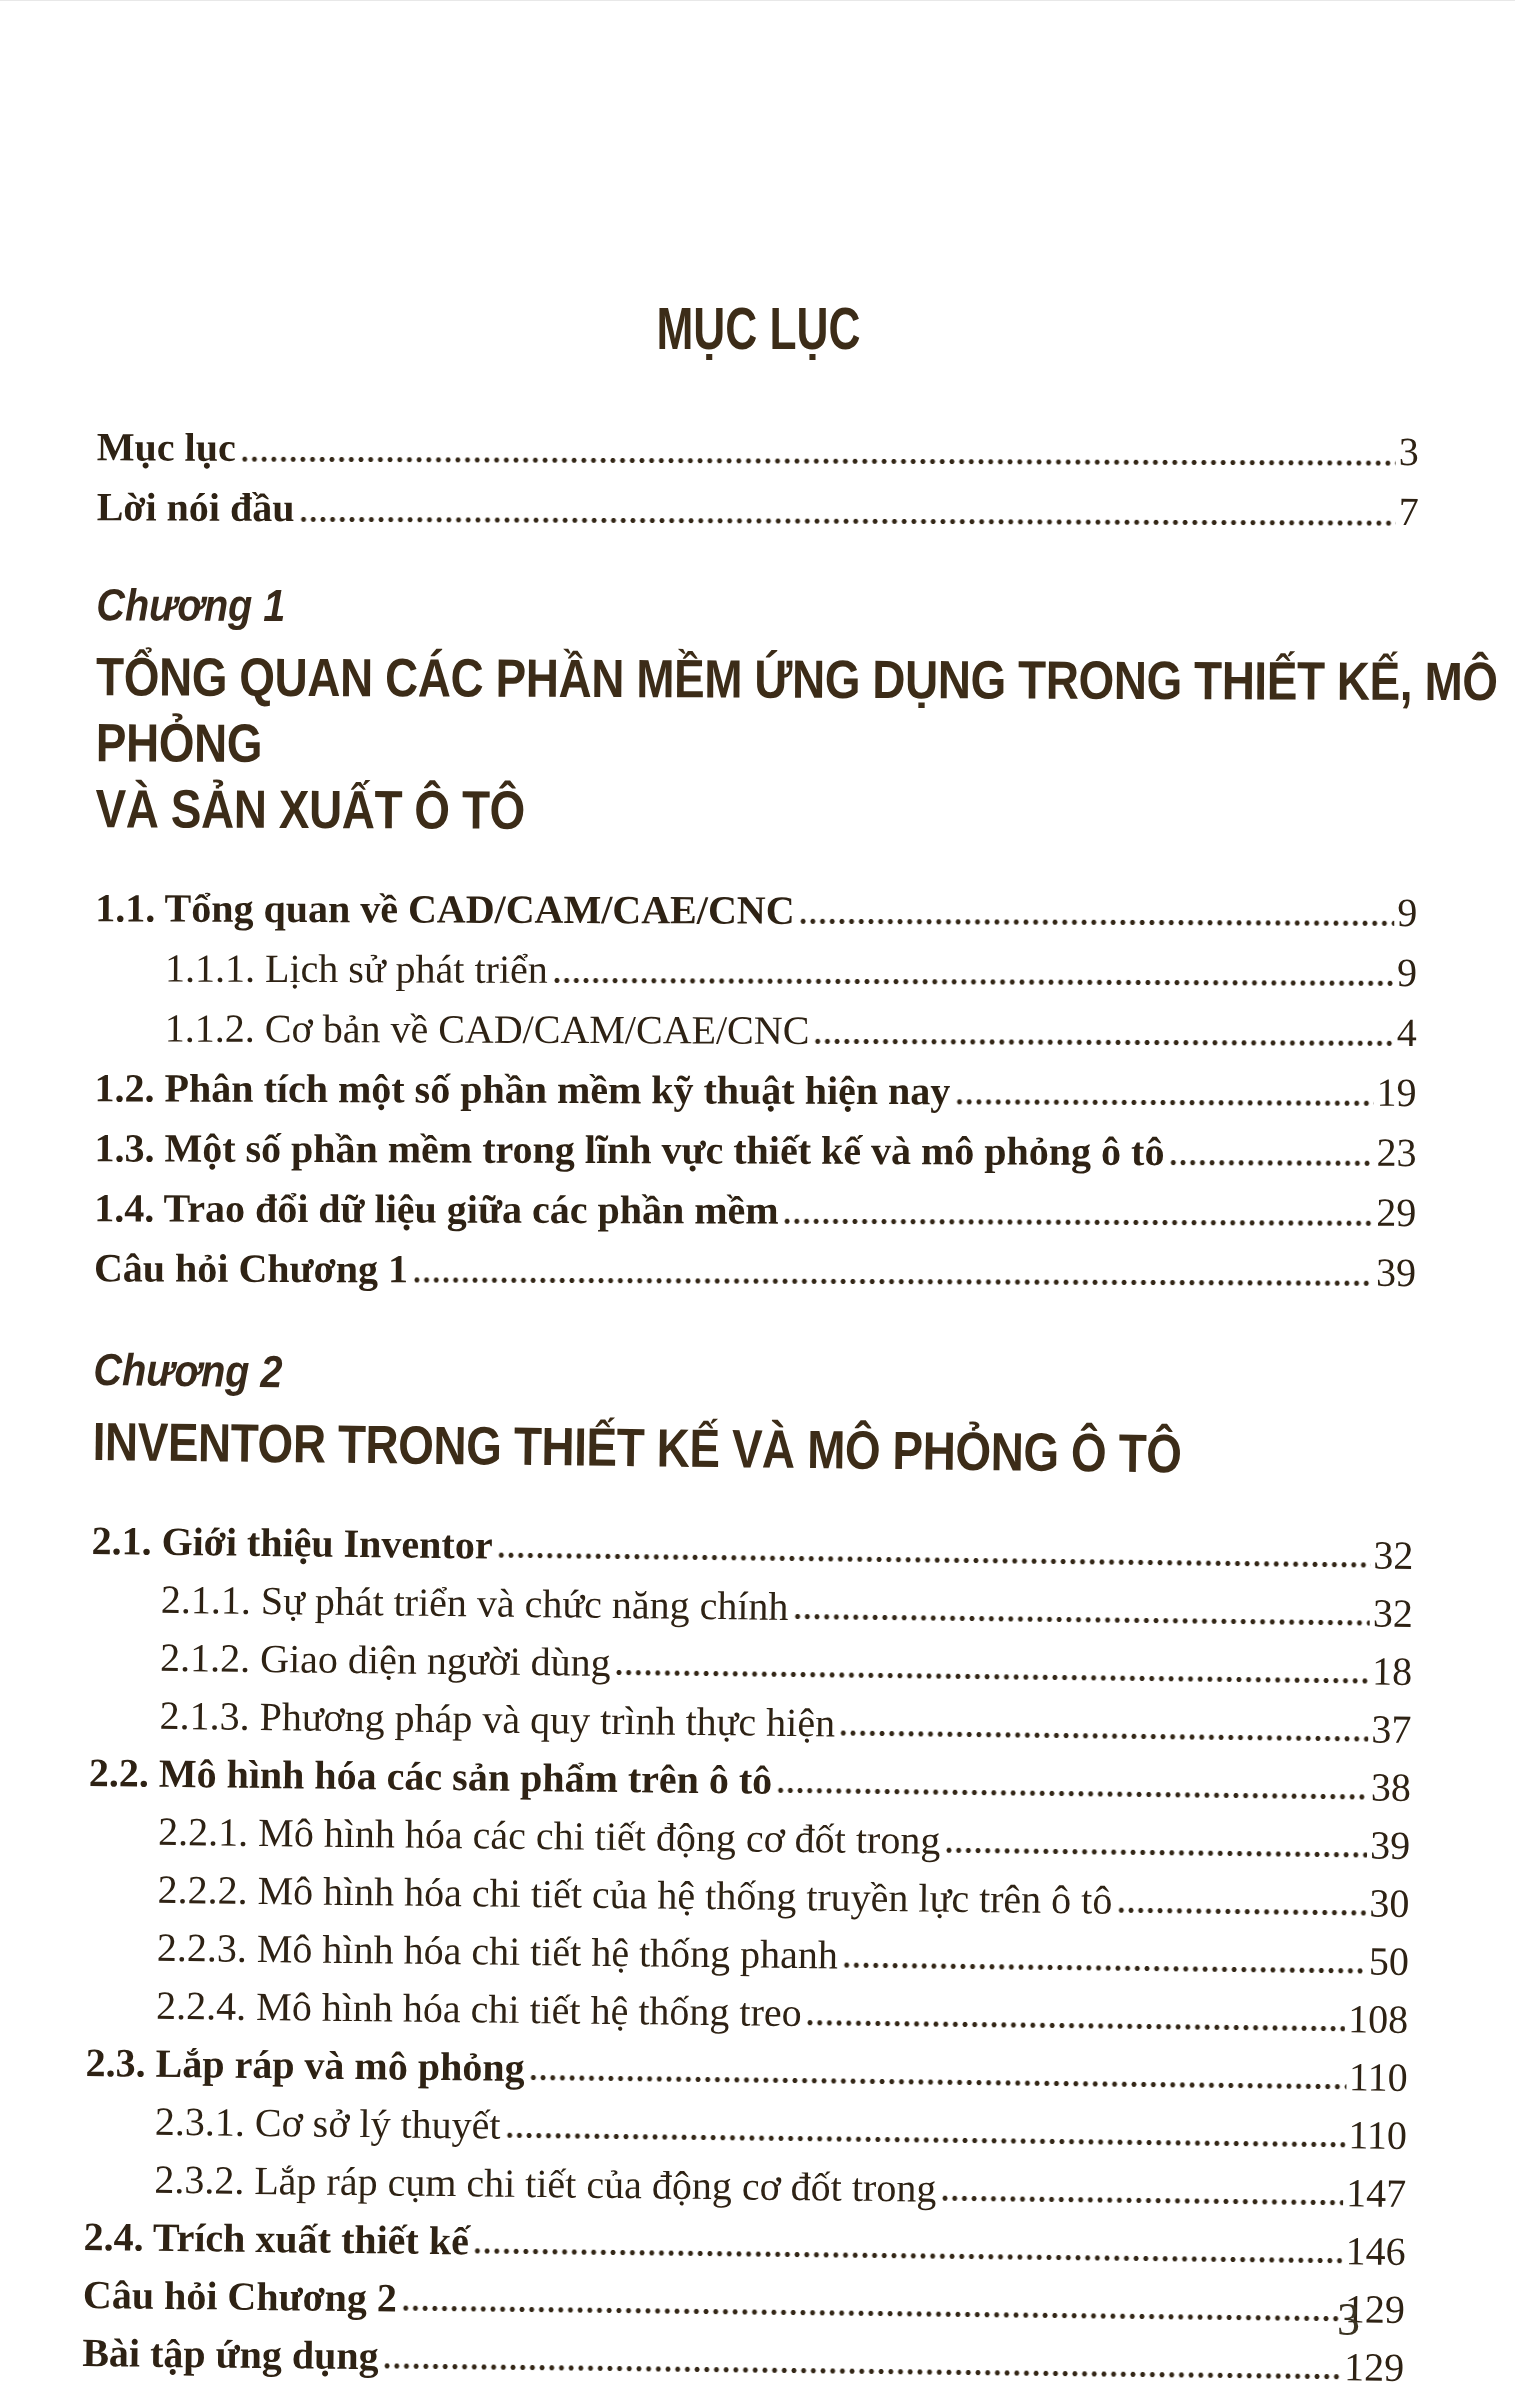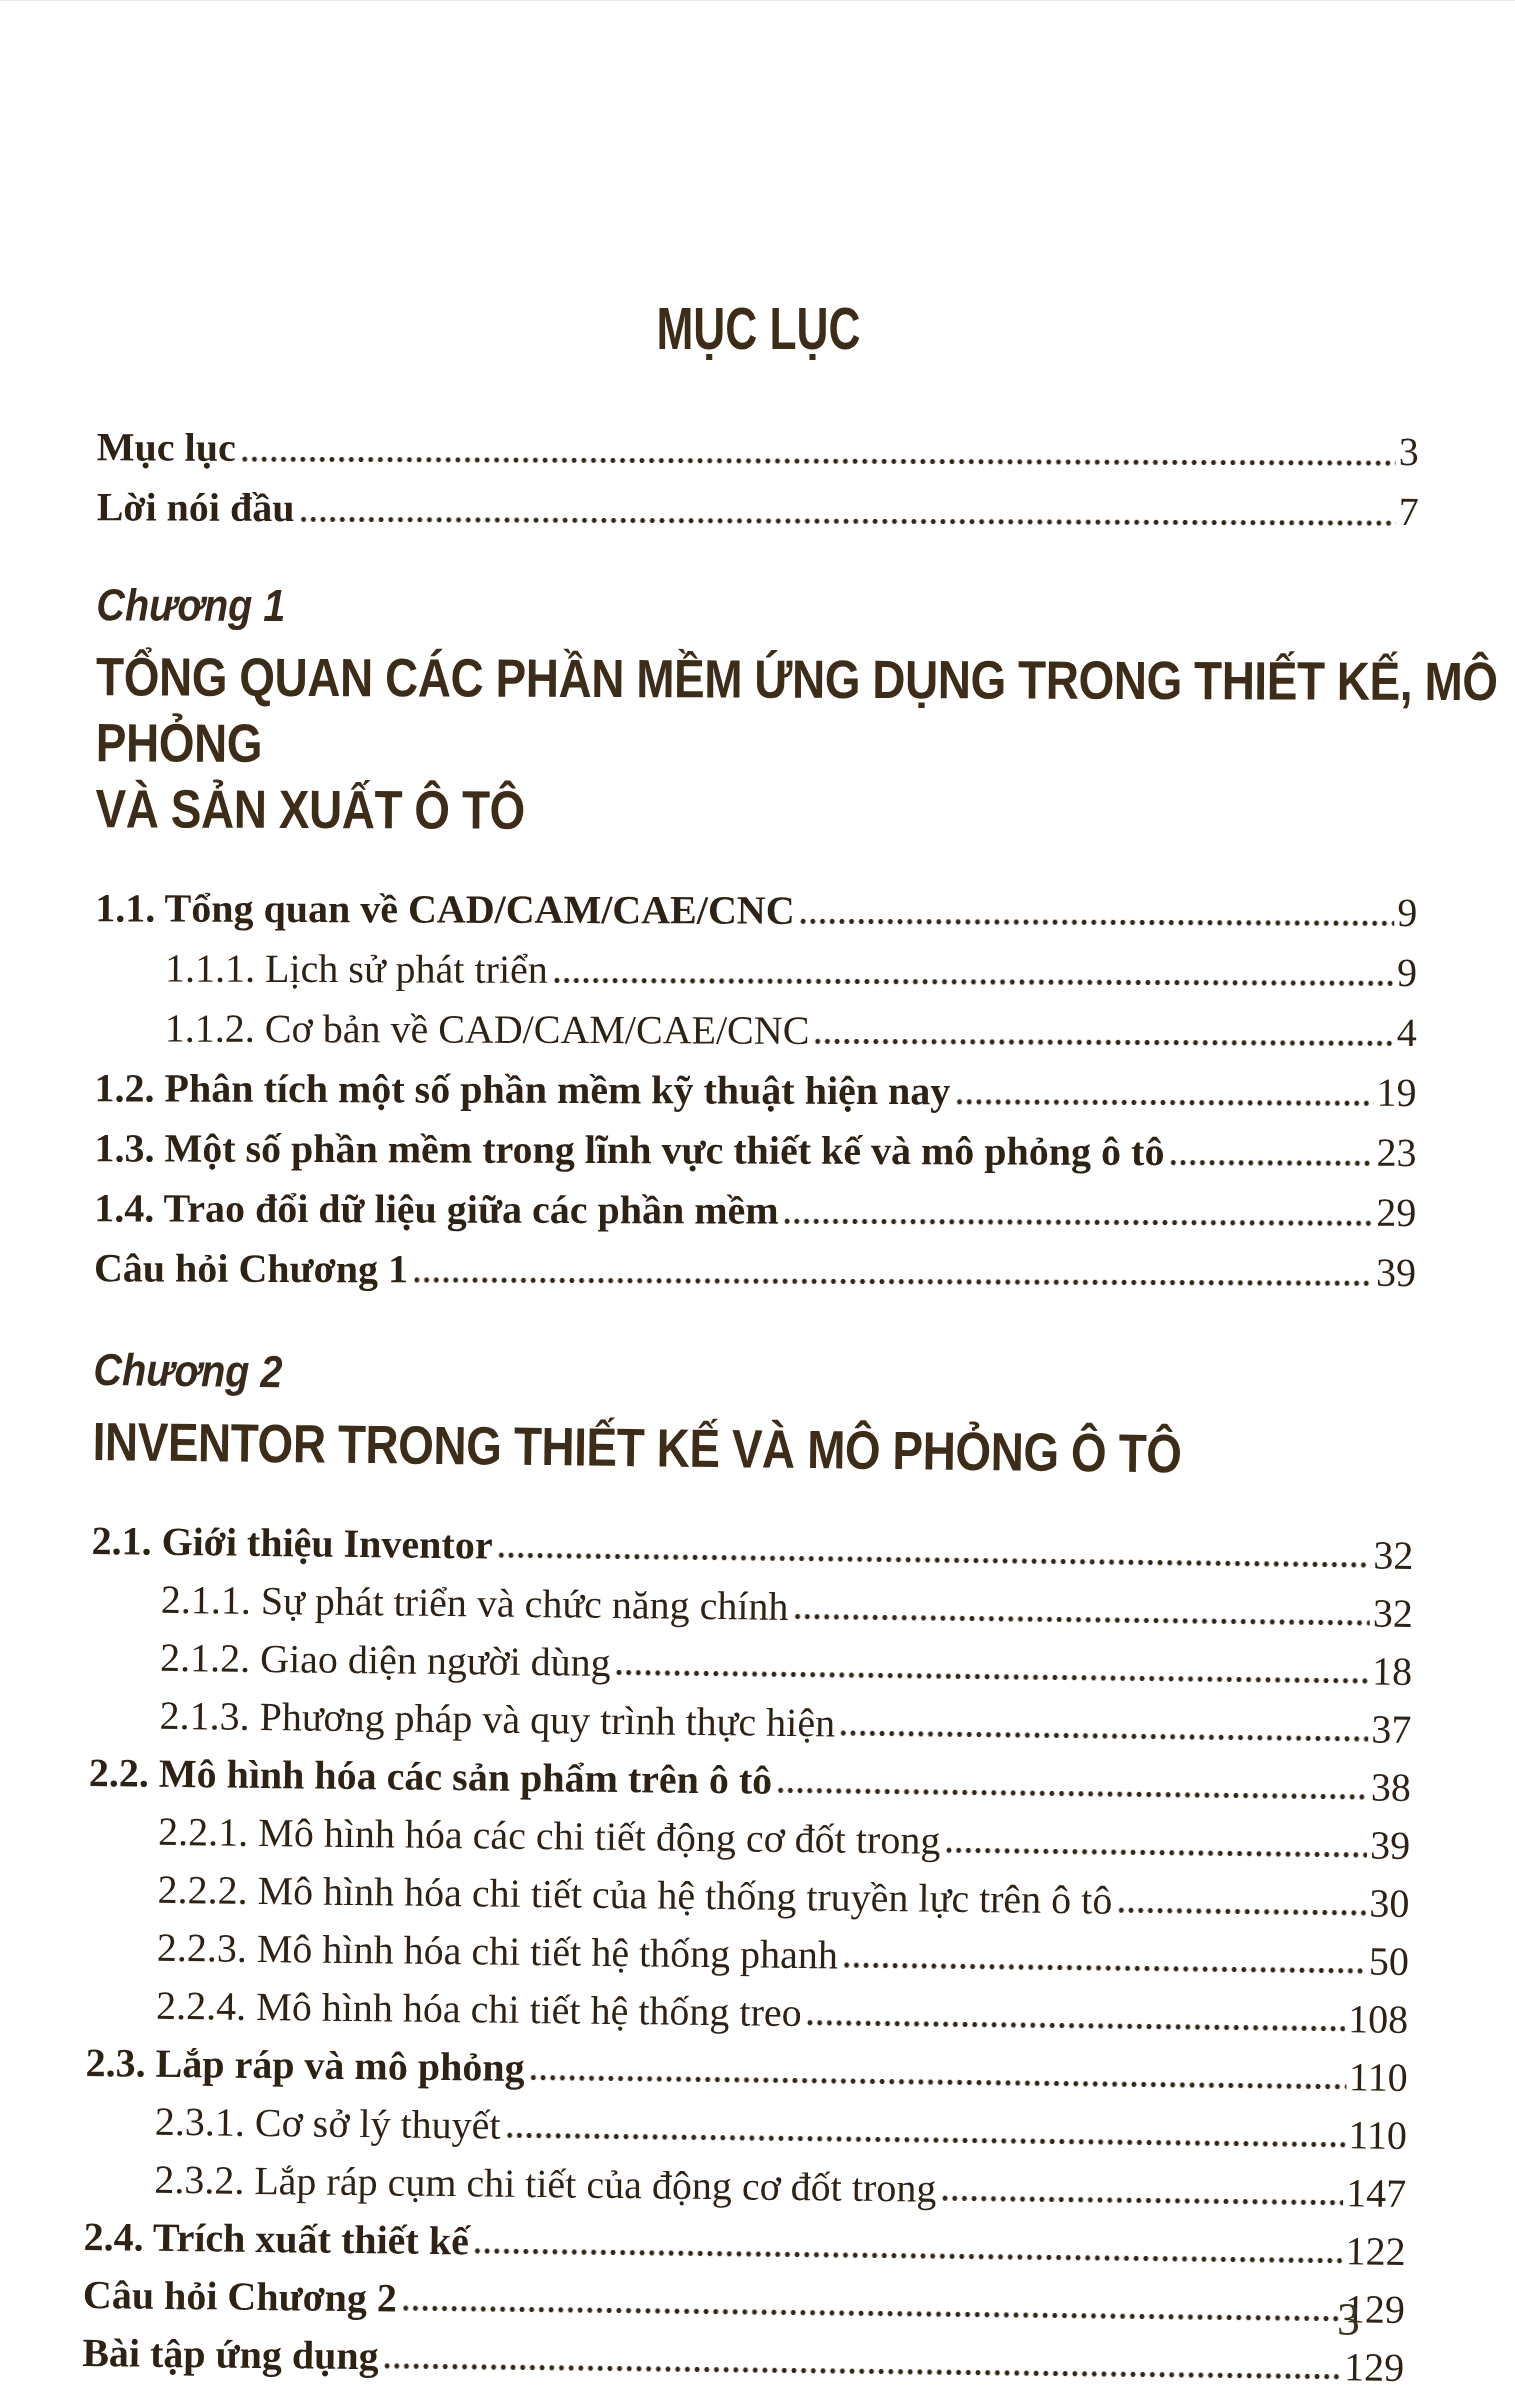--- a/index.html
+++ b/index.html
@@ -223,21 +223,21 @@
               <span class="pg">110</span>
             </div>
             <div class="row lvl2">
               <span class="lbl">2.3.2. Lắp ráp cụm chi tiết của động cơ đốt trong</span>
               <span class="dots"></span>
               <span class="pg">147</span>
             </div>
             <div class="row lvl1">
               <span class="lbl">2.4. Trích xuất thiết kế</span>
               <span class="dots"></span>
-              <span class="pg">122</span>
+              <span class="pg">146</span>
             </div>
             <div class="row lvl1">
               <span class="lbl">Câu hỏi Chương 2</span>
               <span class="dots"></span>
               <span class="pg">129</span>
             </div>
             <div class="row lvl1">
               <span class="lbl">Bài tập ứng dụng</span>
               <span class="dots"></span>
               <span class="pg">129</span>

